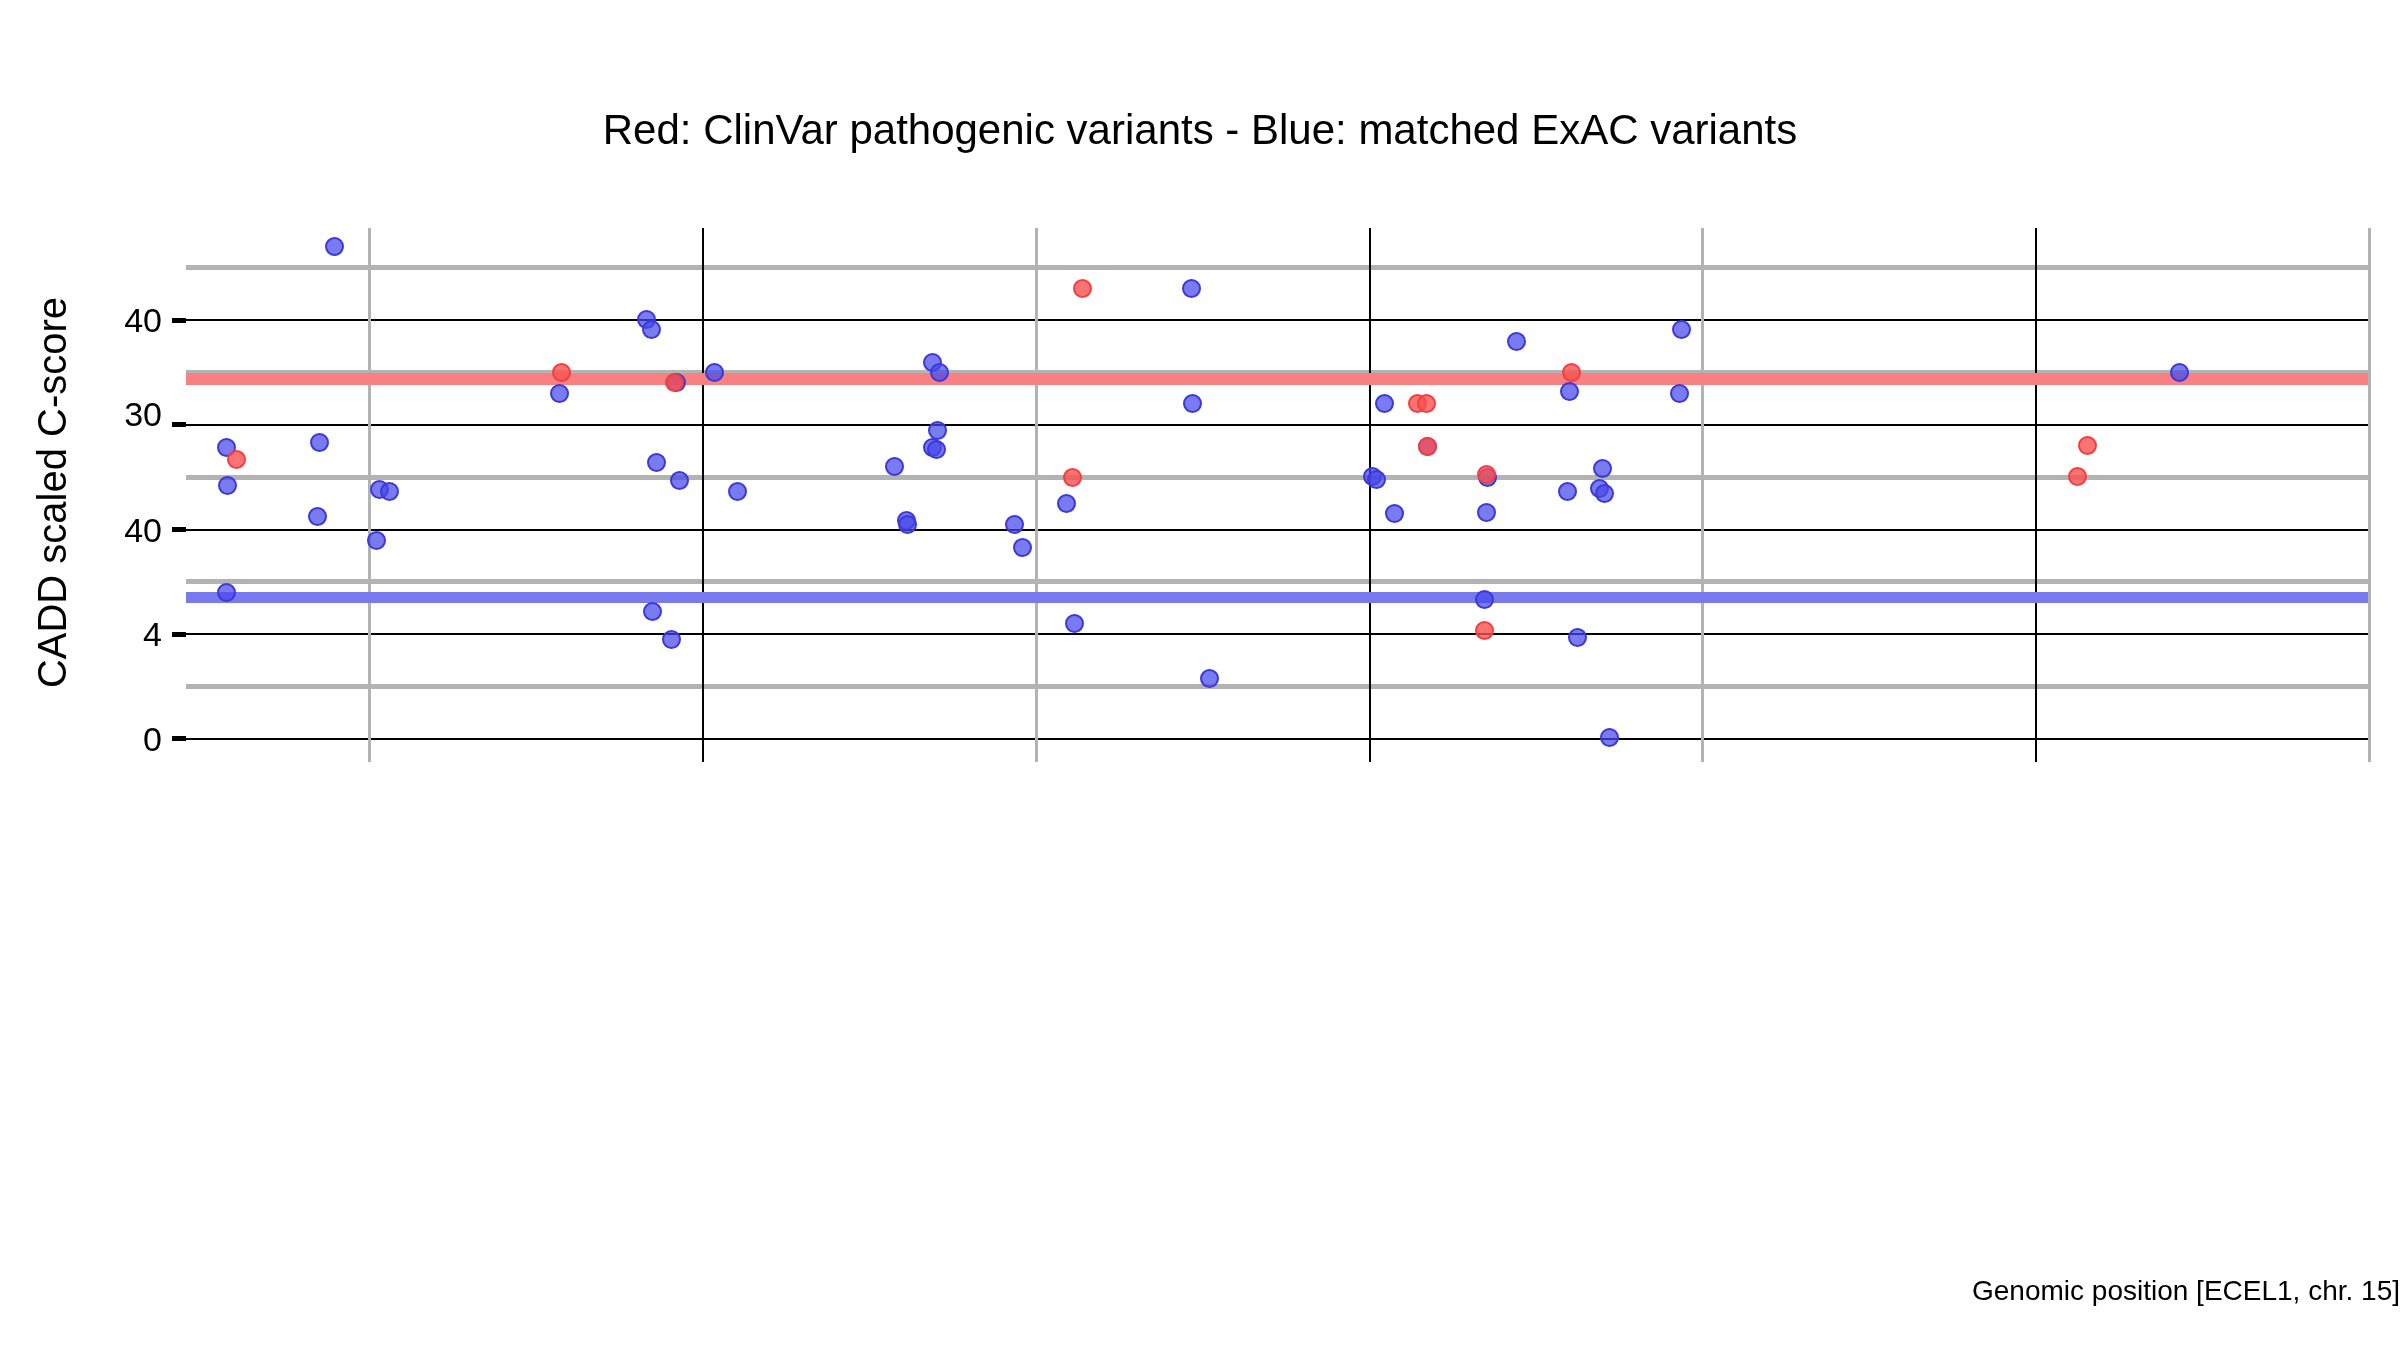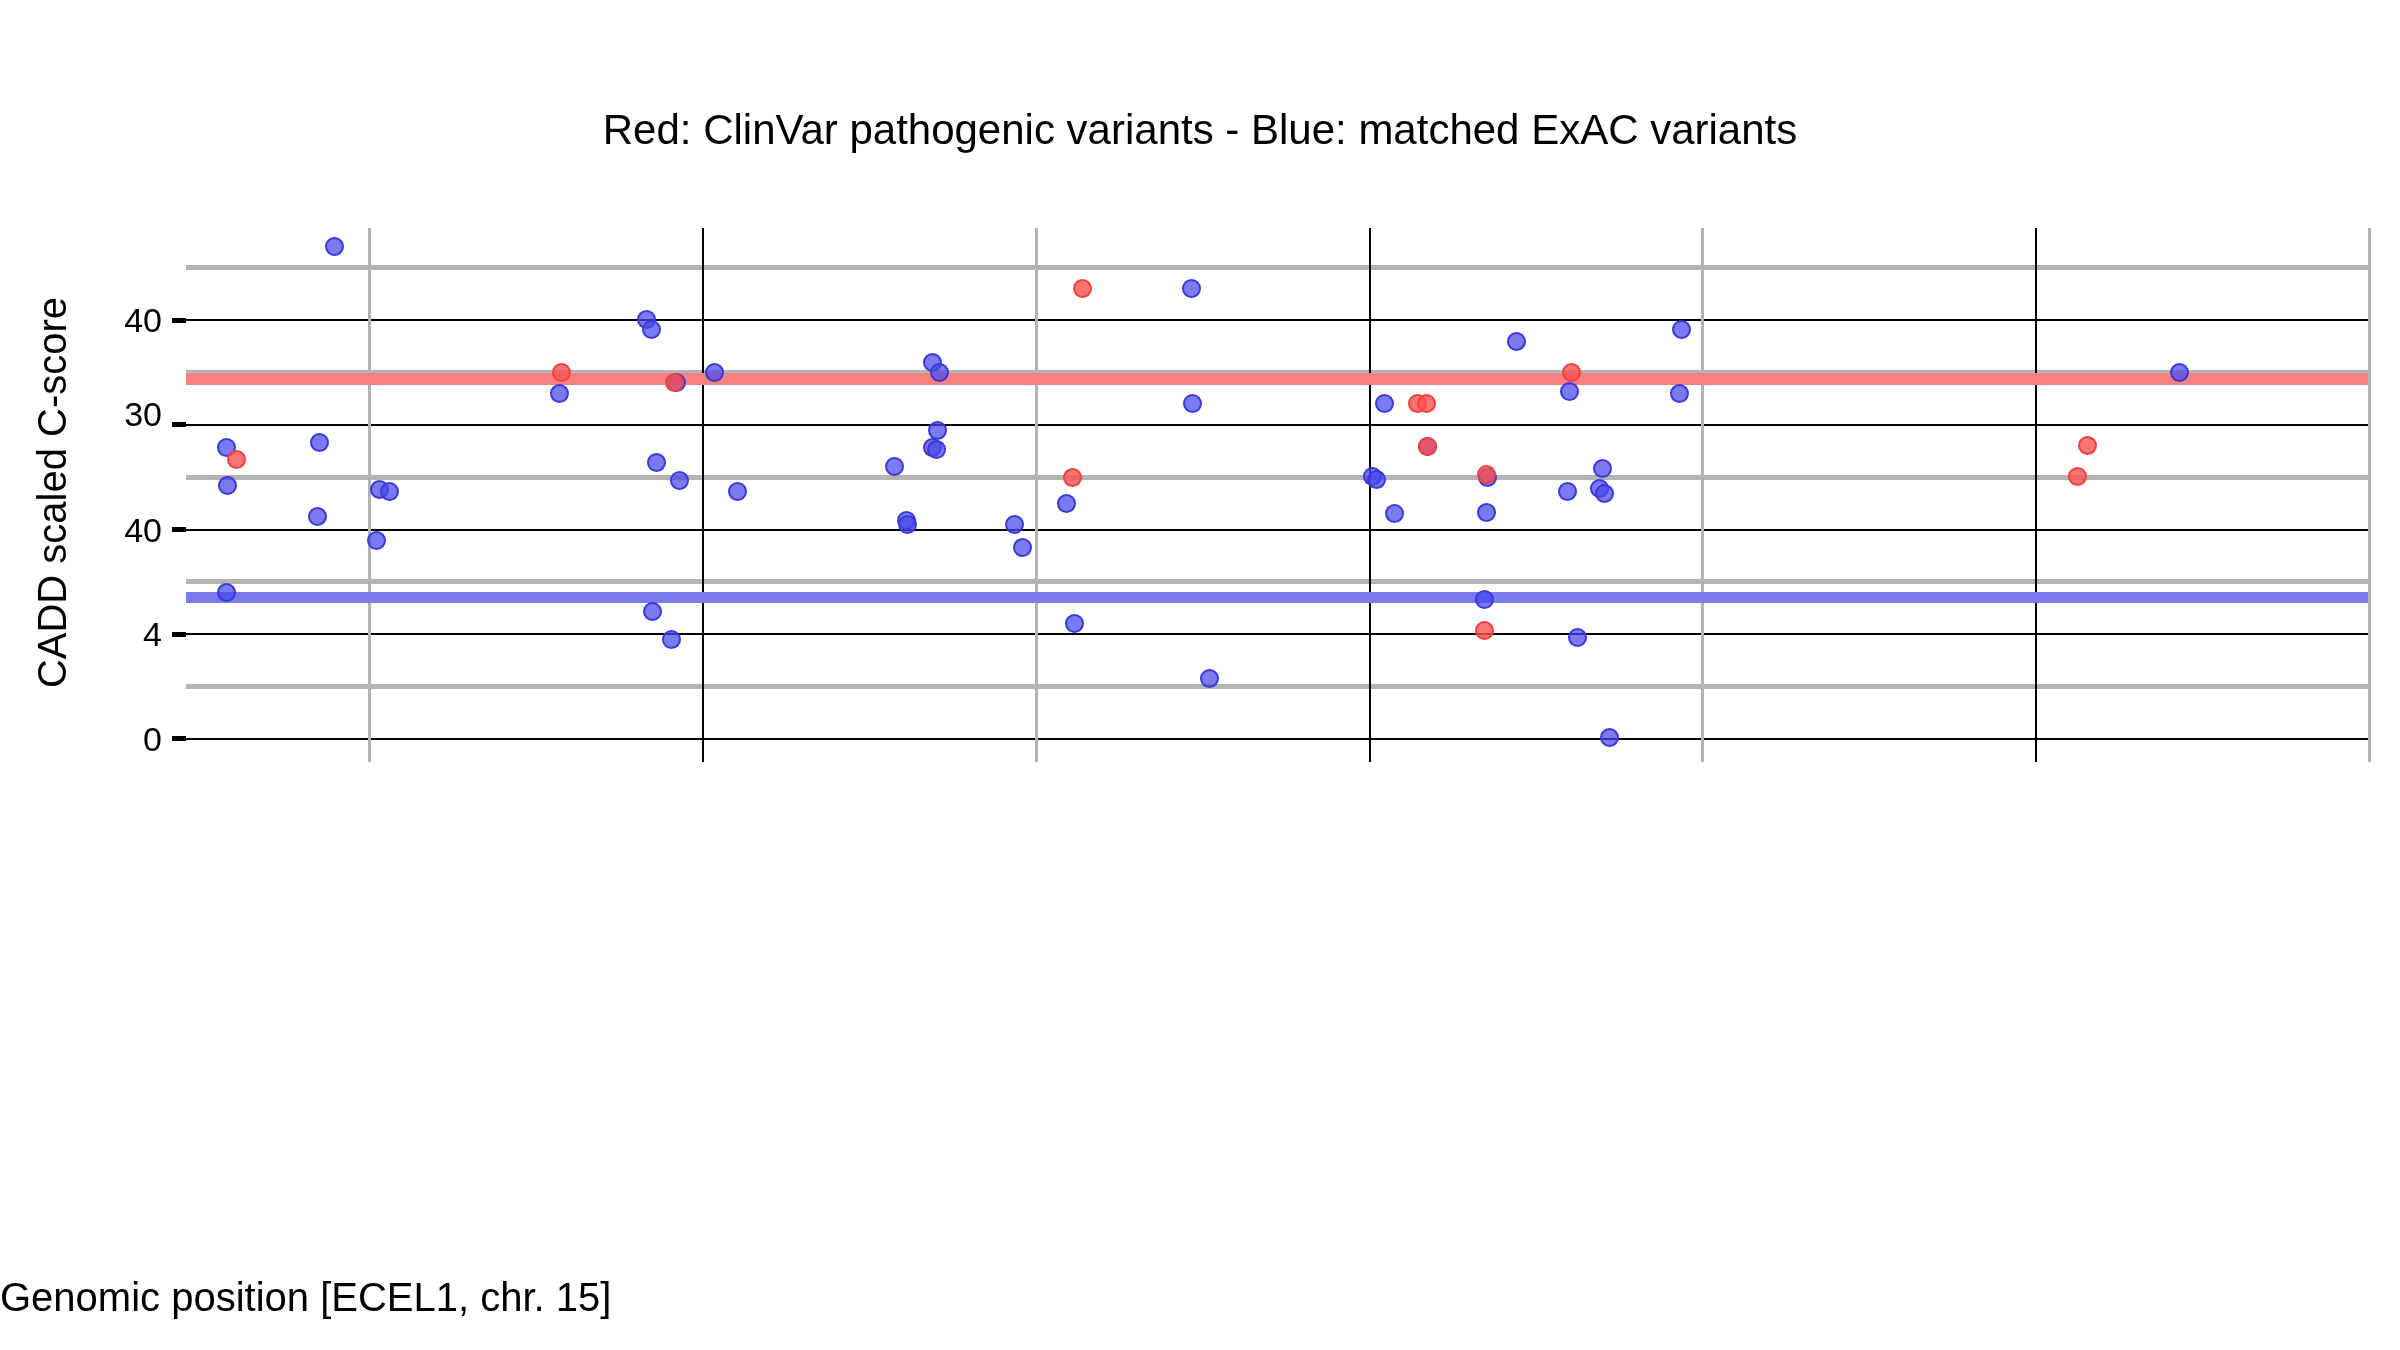--- a/index.html
+++ b/index.html
@@ -75,22 +75,22 @@
     left:-228px; top:470px;
     width:560px;
     transform:rotate(-90deg);
     transform-origin:center center;
     text-align:center;
     font-size:40px;color:#000;white-space:nowrap;
   }
   #xtitle{
     position:absolute;
     left:0;top:1275px;width:2400px;
-    text-align:left;
-    font-size:40px;color:#000;white-space:nowrap;
+    text-align:right;
+    font-size:28px;color:#000;white-space:nowrap;
   }
 </style>
 </head>
 <body>
 
 <div id="stage">
 
   <div id="title">
     <span class="tline">Red: ClinVar pathogenic variants - Blue: matched ExAC variants</span>
   </div>

